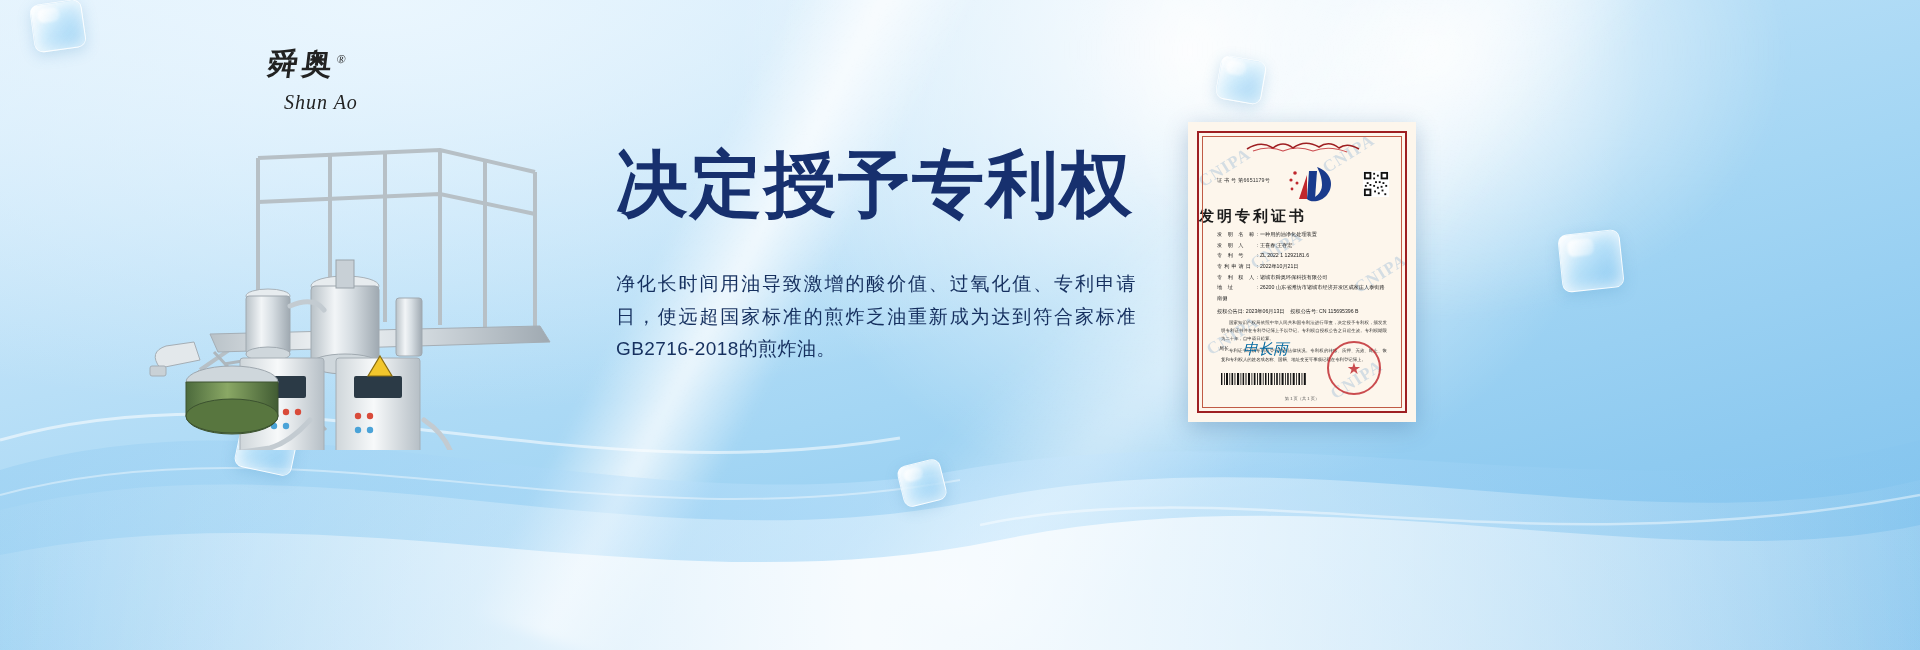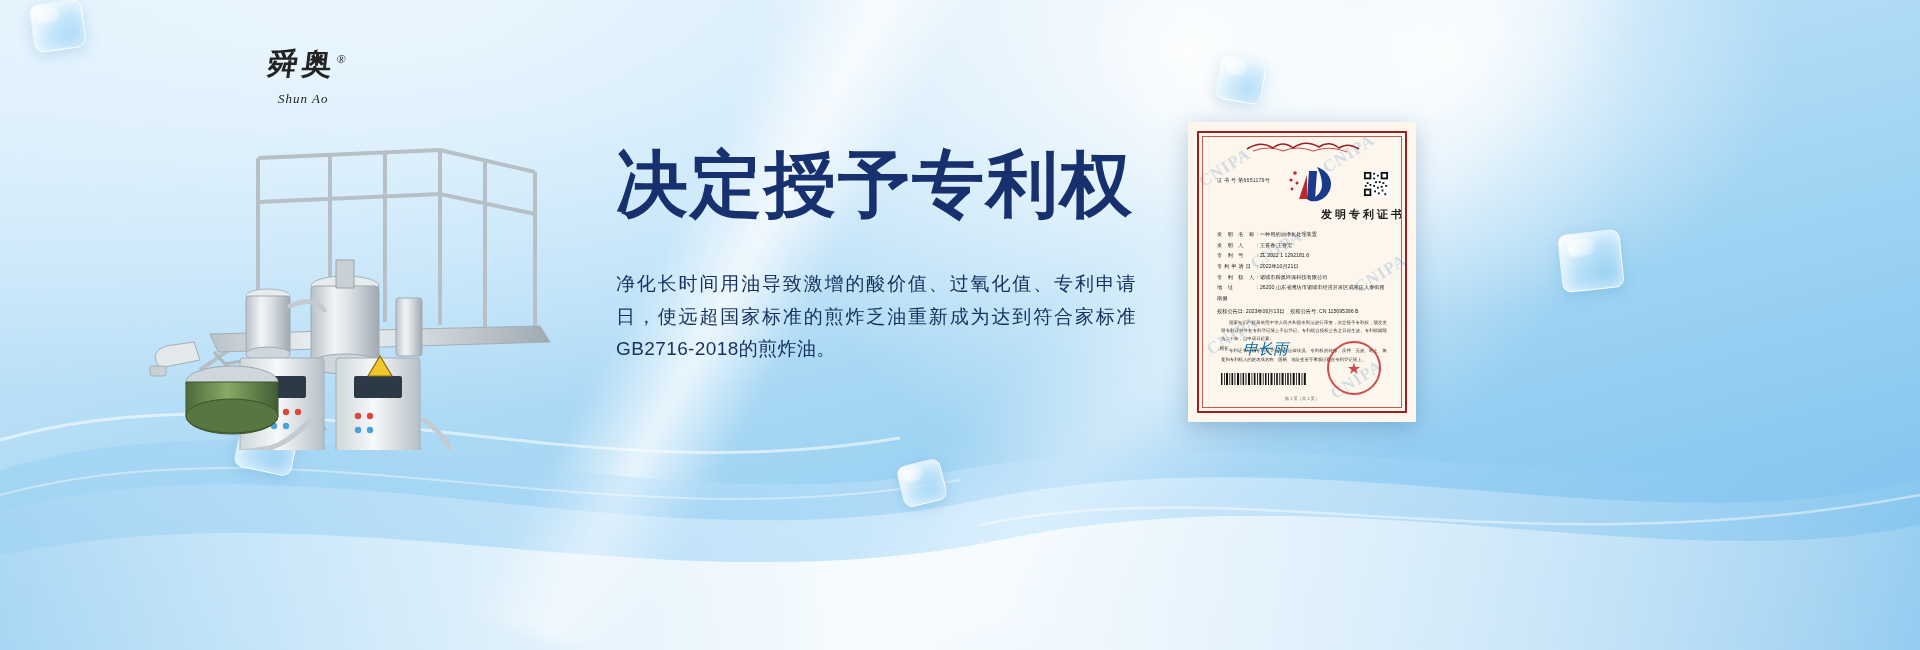--- a/index.html
+++ b/index.html
@@ -59,21 +59,21 @@
   
   .logo{position:absolute;left:268px;top:44px;width:120px;height:72px;color:#222;}
   .logo .cn{
     font-family:"Liberation Serif","DejaVu Serif",serif;
     font-size:30px;letter-spacing:4px;font-weight:600;
     transform:skewX(-7deg);
   }
   .logo .reg{font-size:12px;vertical-align:super;font-weight:400;}
   .logo .en{
     font-family:"Liberation Serif","DejaVu Serif",serif;
-    font-style:italic;font-size:13px;letter-spacing:1px;margin-top:6px;margin-left:10px;
+    font-style:italic;font-size:20px;letter-spacing:1px;margin-top:6px;margin-left:16px;
   }
 
   
   .copy{position:absolute;left:616px;top:148px;width:520px;}
   .h1{
     font-size:72px;line-height:1;font-weight:800;color:#17306e;
     letter-spacing:2px;white-space:nowrap;
   }
   .h2{
     margin-top:18px;text-align:center;
@@ -100,23 +100,23 @@
   }
   .cert-inner::after{
     content:"";position:absolute;inset:3px;border:1px solid #c05b45;
   }
   .wm{
     position:absolute;color:rgba(150,185,215,.40);
     font-family:"Liberation Serif",serif;font-weight:700;font-size:17px;
     transform:rotate(-32deg);letter-spacing:1px;pointer-events:none;
   }
   .cert-title{
-    position:absolute;left:0;right:0;top:74px;text-align:right;
+    position:absolute;left:0;right:0;top:74px;text-align:left;
     font-family:"Liberation Serif","DejaVu Serif",serif;
-    font-size:11px;font-weight:700;color:#1a1a1a;letter-spacing:3px;
+    font-size:15px;font-weight:700;color:#1a1a1a;letter-spacing:3px;
   }
   .cert-no{
     position:absolute;left:18px;top:44px;font-size:5.2px;color:#333;letter-spacing:.2px;
   }
   .qr{position:absolute;right:16px;top:38px;width:26px;height:26px;background:#fff;}
   .fields{position:absolute;left:18px;right:16px;top:96px;font-size:5.2px;color:#222;line-height:2.05;}
   .fields .row{white-space:nowrap;}
   .fields .lab{display:inline-block;width:40px;letter-spacing:2px;}
   .para{position:absolute;left:22px;right:18px;top:186px;font-size:4.4px;line-height:1.85;color:#333;text-align:justify;}
   .barcode{position:absolute;left:22px;bottom:26px;width:86px;height:12px;}

